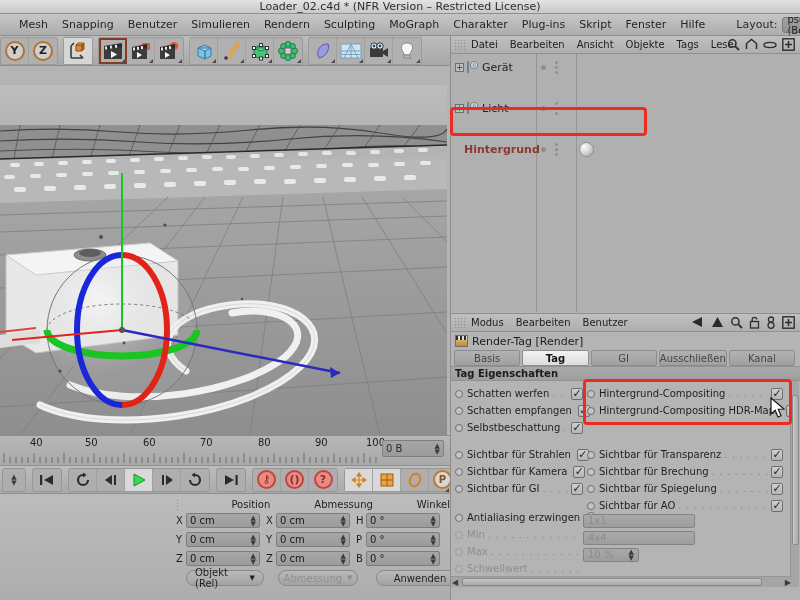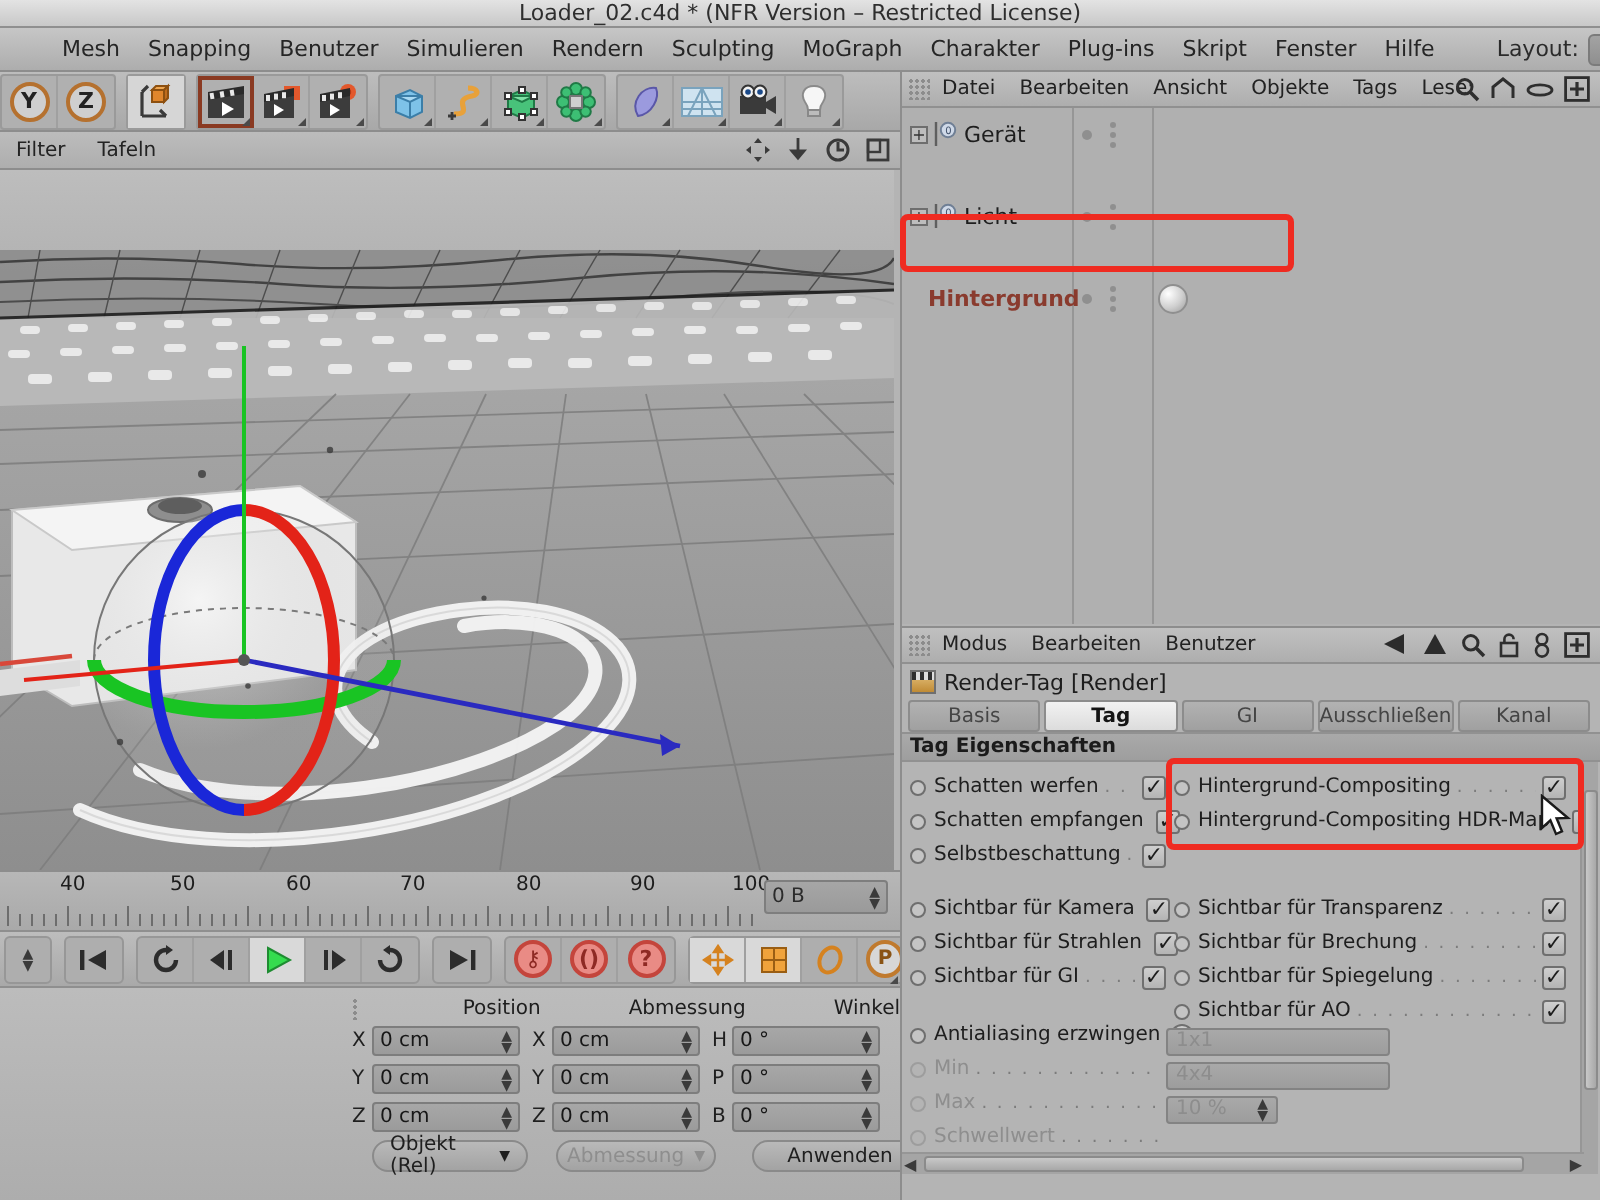--- a/index.html
+++ b/index.html
@@ -24,21 +24,21 @@
     line-height: 14px;
     color: #2e2e2e;
   }
 
   
   .menubar {
     position: absolute; left: 0; top: 14px; width: 800px; height: 22px;
     background: linear-gradient(#c6c6c6, #adadad);
     border-bottom: 1px solid #8d8d8d;
     display: flex; align-items: center;
-    padding-left: 24px;
+    padding-left: 12px;
   }
   .menu-item {
     font-size: 11px; color: #262626; padding: 0 7px; line-height: 20px;
     white-space: nowrap;
   }
   .layout-wrap { display: flex; align-items: center; margin-left: 24px; }
   .layout-label { font-size: 11px; padding-right: 5px; }
   .layout-select {
     width: 122px; height: 16px;
     background: linear-gradient(#a3a3a3, #8f8f8f);
@@ -495,40 +495,20 @@
       </div>
       <div class="tb-btn corner">
         <svg width="20" height="20" viewBox="0 0 20 20">
           <path d="M10 2 C 5 2, 3 6, 5.5 10 C 7 12, 7 13, 7 14 L13 14 C13 13, 13 12, 14.5 10 C 17 6, 15 2, 10 2 Z" fill="#f6f6f6" stroke="#8a8a8a"></path>
           <rect x="7" y="14" width="6" height="3" fill="#bcbcbc" stroke="#888"></rect>
         </svg>
       </div>
     </div>
   </div>
 
-  <div class="vp-header">
-    <span class="mi">Filter</span>
-    <span class="mi">Tafeln</span>
-    <div class="right-icons">
-      <svg width="14" height="14" viewBox="0 0 14 14">
-          <path d="M7 1 L9 3.5 H5 Z M7 13 L9 10.5 H5 Z M1 7 L3.5 5 V9 Z M13 7 L10.5 5 V9 Z" fill="#3a3a3a"></path>
-        </svg>
-      <svg width="14" height="14" viewBox="0 0 14 14">
-          <path d="M7 1 V10 M4 7.5 L7 11 L10 7.5 Z" fill="#3a3a3a" stroke="#3a3a3a" stroke-width="1.4"></path>
-        </svg>
-      <svg width="14" height="14" viewBox="0 0 14 14">
-          <circle cx="7" cy="7" r="5" fill="none" stroke="#3a3a3a" stroke-width="1.5"></circle>
-          <path d="M7 3 V7 H10" stroke="#3a3a3a" stroke-width="1.5" fill="none"></path>
-        </svg>
-      <svg width="14" height="14" viewBox="0 0 14 14">
-          <rect x="2" y="2" width="10" height="10" fill="none" stroke="#3a3a3a" stroke-width="1.4"></rect>
-          <rect x="2" y="2" width="6" height="6" fill="none" stroke="#3a3a3a" stroke-width="1.2"></rect>
-        </svg>
-    </div>
-  </div>
 
   <div class="viewport">
     <svg width="447" height="350" viewBox="0 0 447 350">
       <defs>
         <linearGradient id="sky" x1="0" y1="0" x2="0" y2="1">
           <stop offset="0%" stop-color="#bdbdbd"></stop>
             <stop offset="100%" stop-color="#b0b0b0"></stop>
         </linearGradient>
         <linearGradient id="floor" x1="0" y1="0" x2="0" y2="1">
           <stop offset="0%" stop-color="#a6a6a6"></stop>
@@ -1076,27 +1056,27 @@
         </div>
         <div class="prow">
           <span class="radio"></span>
           <span class="plabel">Selbstbeschattung</span>
           <span class="dots">. .</span>
           <span class="chk on"></span>
         </div>
         <div style="height:10px"></div>
         <div class="prow">
           <span class="radio"></span>
-          <span class="plabel">Sichtbar für Kamera</span>
+          <span class="plabel">Sichtbar für Strahlen</span>
           <span class="dots"></span>
           <span class="chk on"></span>
         </div>
         <div class="prow">
           <span class="radio"></span>
-          <span class="plabel">Sichtbar für Strahlen</span>
+          <span class="plabel">Sichtbar für Kamera</span>
           <span class="dots"></span>
           <span class="chk on"></span>
         </div>
         <div class="prow">
           <span class="radio"></span>
           <span class="plabel">Sichtbar für GI</span>
           <span class="dots">. . . . .</span>
           <span class="chk on"></span>
         </div>
         <div style="height:12px"></div>

